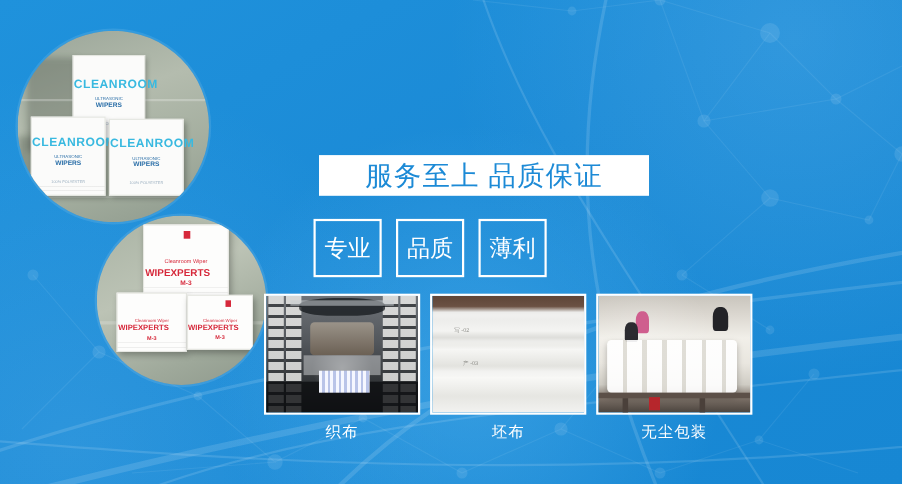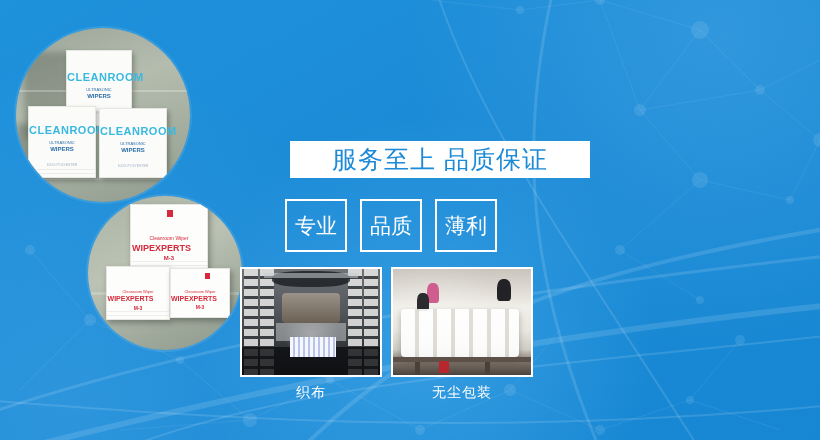--- a/index.html
+++ b/index.html
@@ -299,20 +299,34 @@
           <div class="machine-bar" style="left:34px;top:54px;right:34px;height:18px;
                background:rgba(210,212,214,.5);"></div>
           <div class="machine-bar" style="left:0;bottom:0;right:0;height:28px;background:rgba(12,14,16,.8);"></div>
           <div style="position:absolute;left:48px;bottom:18px;width:46px;height:20px;
                background:repeating-linear-gradient(to right,#f5f7ff 0 3px,#b9c4e8 3px 5px);"></div>
         </div>
       </div>
       <div class="thumb-label">织布</div>
     </div>
 
+    <div class="thumb">
+      <div class="thumb-img">
+        <div class="photo ph-fabric">
+          <div class="rollband" style="top:16px;height:3px;"></div>
+          <div class="rollband" style="top:40px;height:3px;"></div>
+          <div class="rollband" style="top:68px;height:3px;"></div>
+          <div style="position:absolute;left:20px;top:28px;width:34px;height:7px;
+               color:#8d8d88;font-size:5px;">写 -02</div>
+          <div style="position:absolute;left:28px;top:58px;width:34px;height:7px;
+               color:#8d8d88;font-size:5px;">产 -03</div>
+        </div>
+      </div>
+      <div class="thumb-label">坯布</div>
+    </div>
 
 
     <div class="thumb">
       <div class="thumb-img">
         <div class="photo ph-pack">
           <div class="worker" style="left:34px;top:14px;width:12px;height:20px;background:#cf5e8e;"></div>
           <div class="worker" style="left:24px;top:24px;width:12px;height:18px;background:#2b2b30;"></div>
           <div class="worker" style="left:104px;top:10px;width:14px;height:22px;background:#232327;"></div>
           <div style="position:absolute;left:8px;top:40px;width:118px;height:48px;
                background:repeating-linear-gradient(to right,

